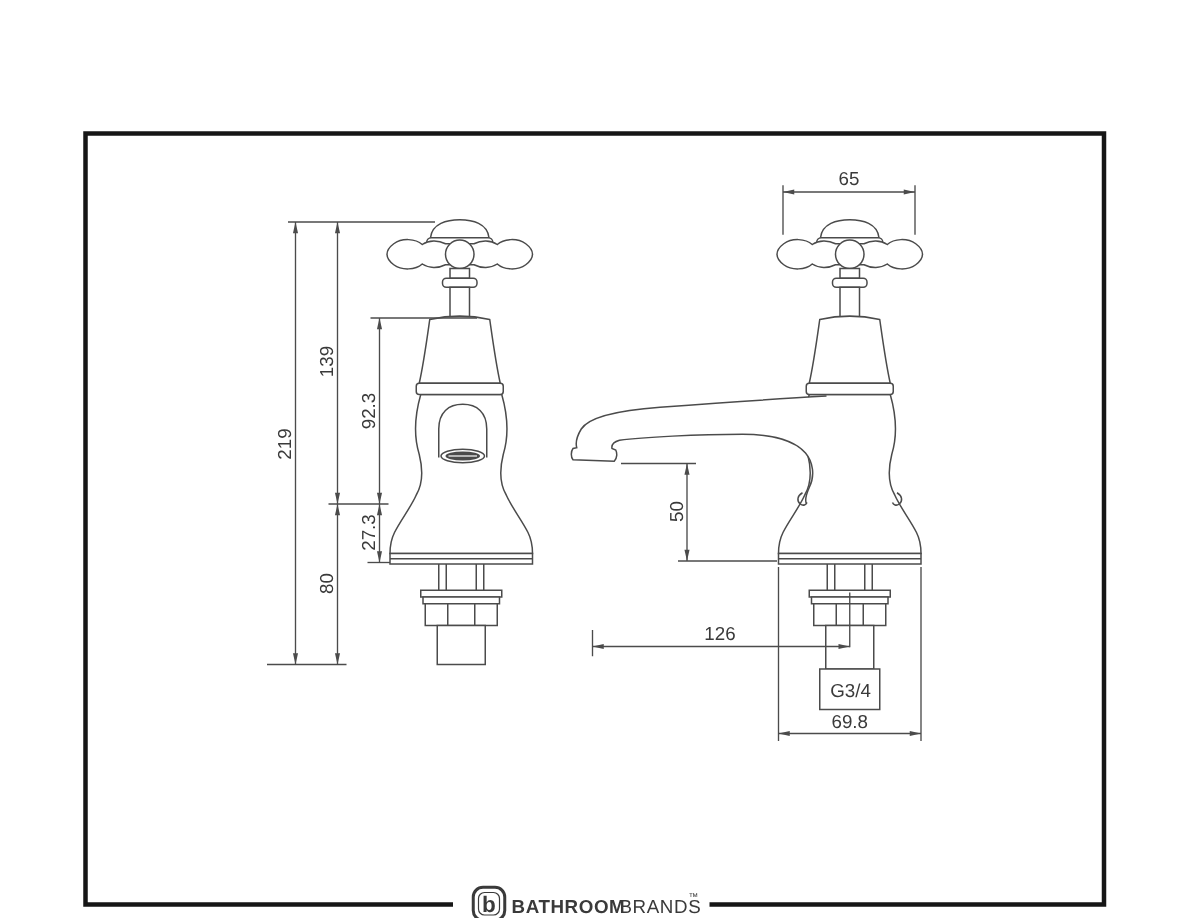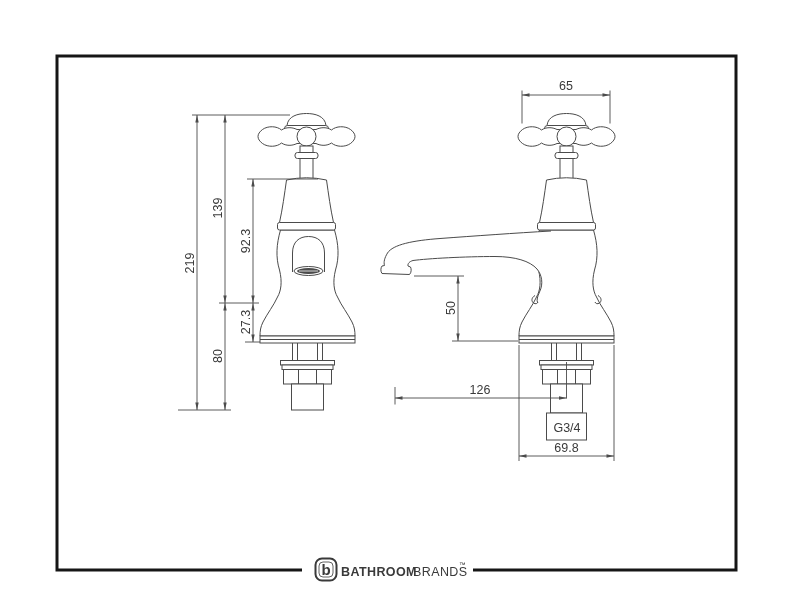--- a/index.html
+++ b/index.html
@@ -9,20 +9,21 @@
     height: 612px;
     background: #ffffff;
     overflow: hidden;
     font-family: "Liberation Sans", sans-serif;
   }
   .stage {
     position: relative;
     width: 792px;
     height: 520px;
     background: #ffffff;
+    margin-top: 33px;
   }
   svg { display: block; }
   .dim-label {
     font-family: "Liberation Sans", sans-serif;
     font-size: 12.5px;
     fill: #3a3a3a;
   }
   .logo-text-bold {
     font-family: "Liberation Sans", sans-serif;
     font-size: 12.5px;

